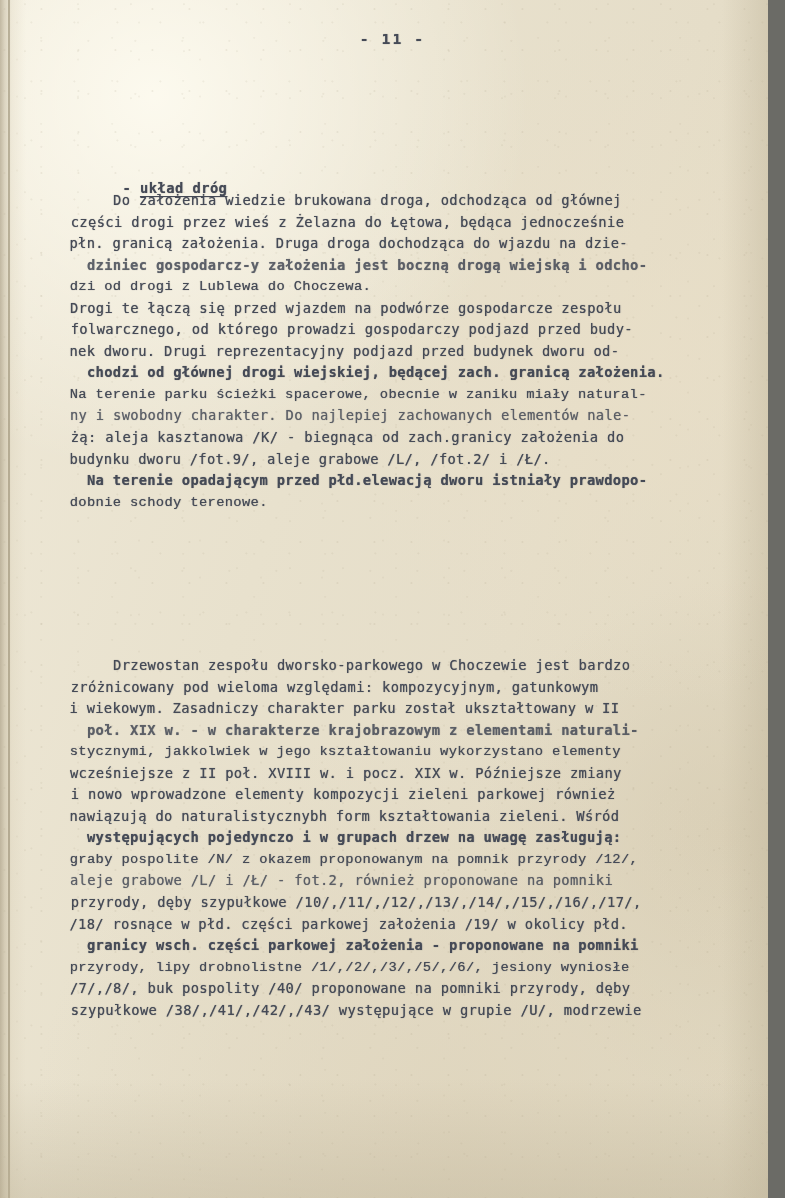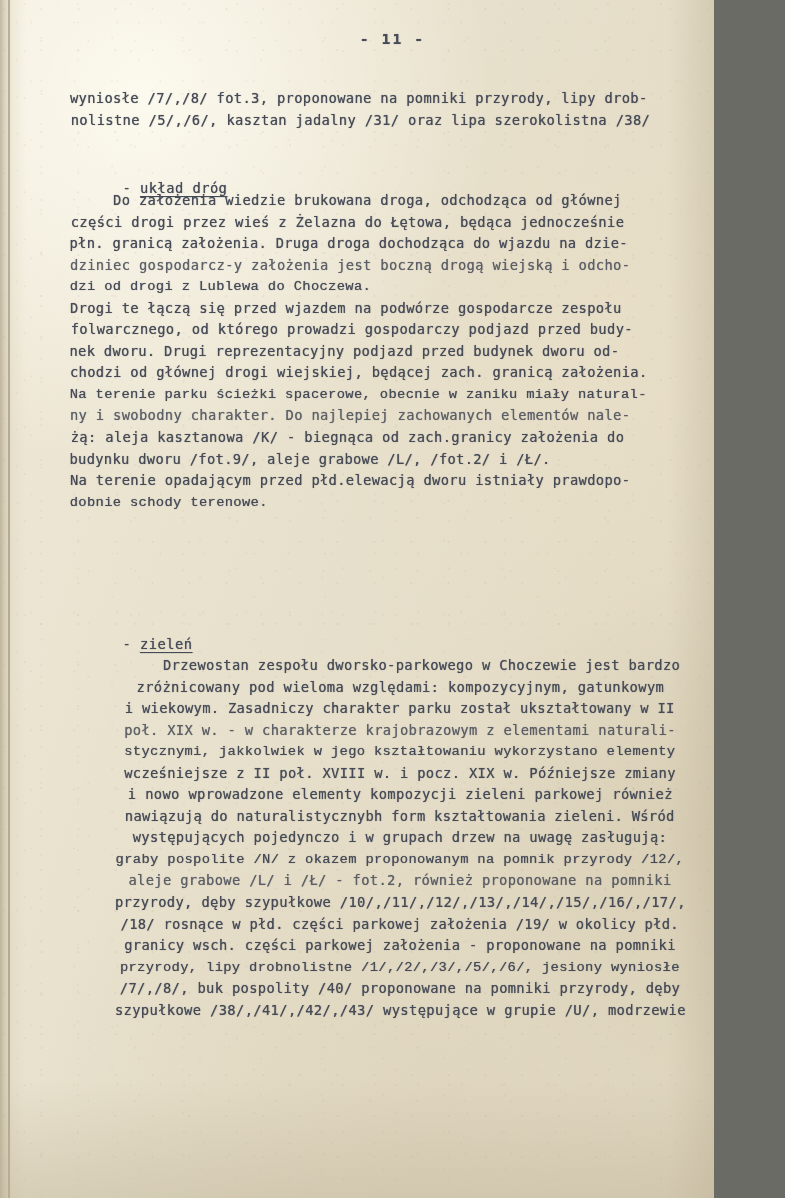--- a/index.html
+++ b/index.html
@@ -3,21 +3,21 @@
 <meta charset="utf-8">
 <title>Scanned typescript page 11</title>
 <style>
   html, body {
     margin: 0;
     padding: 0;
     background: #6b6b66;
   }
   .page {
     position: relative;
-    width: 714px;
+    width: 768px;
     height: 1198px;
     overflow: hidden;
     background: #e9e2cf;
     font-family: "DejaVu Sans Mono", "Liberation Mono", monospace;
   }
   
   .paper-tint {
     position: absolute;
     inset: 0;
     background:
@@ -110,66 +110,62 @@
   .body-block {
     position: absolute;
     left: 70px;
     width: 660px;
   }
 
   #para-intro  { top: 88px; }
   #head-drogi  { top: 156px; }
   #para-drogi  { top: 190px; }
   #head-zielen { top: 612px; }
-  #para-zielen { top: 655px; text-align: center; }
+  #para-zielen { top: 655px; }
 
   .section-heading {
-    font-weight: 400;
+    font-weight: 700;
     letter-spacing: 0.5px;
   }
   .section-heading .label {
     text-decoration: underline;
     text-decoration-thickness: 1.4px;
     text-underline-offset: 3.2px;
   }
 
   .line { display: block; }
 
   
   .j1 { margin-left: 0.0px; }
   .j2 { margin-left: 0.7px; letter-spacing: 0.41px; }
   .j3 { margin-left: -0.5px; letter-spacing: 0.35px; }
-  .j4 { margin-left: 0; }
+  .j4 { margin-left: 17px; font-weight: bold; }
   .j5 { margin-left: -0.3px; letter-spacing: 0.40px; font-family: Liberation Mono, monospace; }
 
   .faded { opacity: 0.86; }
 </style>
 </head>
 <body>
 
 <div class="page">
 
   <div class="paper-tint"></div>
   <div class="paper-grain"></div>
   <div class="left-gutter"></div>
   <div class="right-shade"></div>
   <div class="bottom-shade"></div>
 
   <div class="content">
 
     <div class="ink page-number">- 11 -</div>
 
-    <div class="ink body-block" id="para-intro"><span class="line j1">wyniosłe /7/,/8/ fot.3, proponowane na pomniki przyrody, lipy drob-</span><span class="line j2">nolistne /5/,/6/, kasztan jadalny /31/ oraz lipa szerokolistna /38/</span></div>
 
     <div class="ink body-block section-heading" id="head-drogi">
       <span class="dash">-</span><span> </span><span class="label">układ dróg</span>
     </div>
 
     <div class="ink body-block" id="para-drogi"><span class="line j1">     Do założenia wiedzie brukowana droga, odchodząca od głównej</span><span class="line j2">części drogi przez wieś z Żelazna do Łętowa, będąca jednocześnie</span><span class="line j3">płn. granicą założenia. Druga droga dochodząca do wjazdu na dzie-</span><span class="line j4 faded">dziniec gospodarcz-y założenia jest boczną drogą wiejską i odcho-</span><span class="line j5">dzi od drogi z Lublewa do Choczewa.</span><span class="line j1">Drogi te łączą się przed wjazdem na podwórze gospodarcze zespołu</span><span class="line j2">folwarcznego, od którego prowadzi gospodarczy podjazd przed budy-</span><span class="line j3">nek dworu. Drugi reprezentacyjny podjazd przed budynek dworu od-</span><span class="line j4">chodzi od głównej drogi wiejskiej, będącej zach. granicą założenia.</span><span class="line j5">Na terenie parku ścieżki spacerowe, obecnie w zaniku miały natural-</span><span class="line j1 faded">ny i swobodny charakter. Do najlepiej zachowanych elementów nale-</span><span class="line j2">żą: aleja kasztanowa /K/ - biegnąca od zach.granicy założenia do</span><span class="line j3">budynku dworu /fot.9/, aleje grabowe /L/, /fot.2/ i /Ł/.</span><span class="line j4">Na terenie opadającym przed płd.elewacją dworu istniały prawdopo-</span><span class="line j5">dobnie schody terenowe.</span></div>
 
-    <div class="ink body-block section-heading" id="head-zielen">
-      <span class="dash">-</span><span> </span><span class="label">zieleń</span>
-    </div>
 
     <div class="ink body-block" id="para-zielen"><span class="line j1">     Drzewostan zespołu dworsko-parkowego w Choczewie jest bardzo</span><span class="line j2">zróżnicowany pod wieloma względami: kompozycyjnym, gatunkowym</span><span class="line j3">i wiekowym. Zasadniczy charakter parku został ukształtowany w II</span><span class="line j4 faded">poł. XIX w. - w charakterze krajobrazowym z elementami naturali-</span><span class="line j5">stycznymi, jakkolwiek w jego kształtowaniu wykorzystano elementy</span><span class="line j1">wcześniejsze z II poł. XVIII w. i pocz. XIX w. Późniejsze zmiany</span><span class="line j2">i nowo wprowadzone elementy kompozycji zieleni parkowej również</span><span class="line j3">nawiązują do naturalistycznybh form kształtowania zieleni. Wśród</span><span class="line j4">występujących pojedynczo i w grupach drzew na uwagę zasługują:</span><span class="line j5">graby pospolite /N/ z okazem proponowanym na pomnik przyrody /12/,</span><span class="line j1 faded">aleje grabowe /L/ i /Ł/ - fot.2, również proponowane na pomniki</span><span class="line j2">przyrody, dęby szypułkowe /10/,/11/,/12/,/13/,/14/,/15/,/16/,/17/,</span><span class="line j3">/18/ rosnące w płd. części parkowej założenia /19/ w okolicy płd.</span><span class="line j4">granicy wsch. części parkowej założenia - proponowane na pomniki</span><span class="line j5">przyrody, lipy drobnolistne /1/,/2/,/3/,/5/,/6/, jesiony wyniosłe</span><span class="line j1">/7/,/8/, buk pospolity /40/ proponowane na pomniki przyrody, dęby</span><span class="line j2">szypułkowe /38/,/41/,/42/,/43/ występujące w grupie /U/, modrzewie</span></div>
 
   </div>
 </div>
 
 </body></html>

